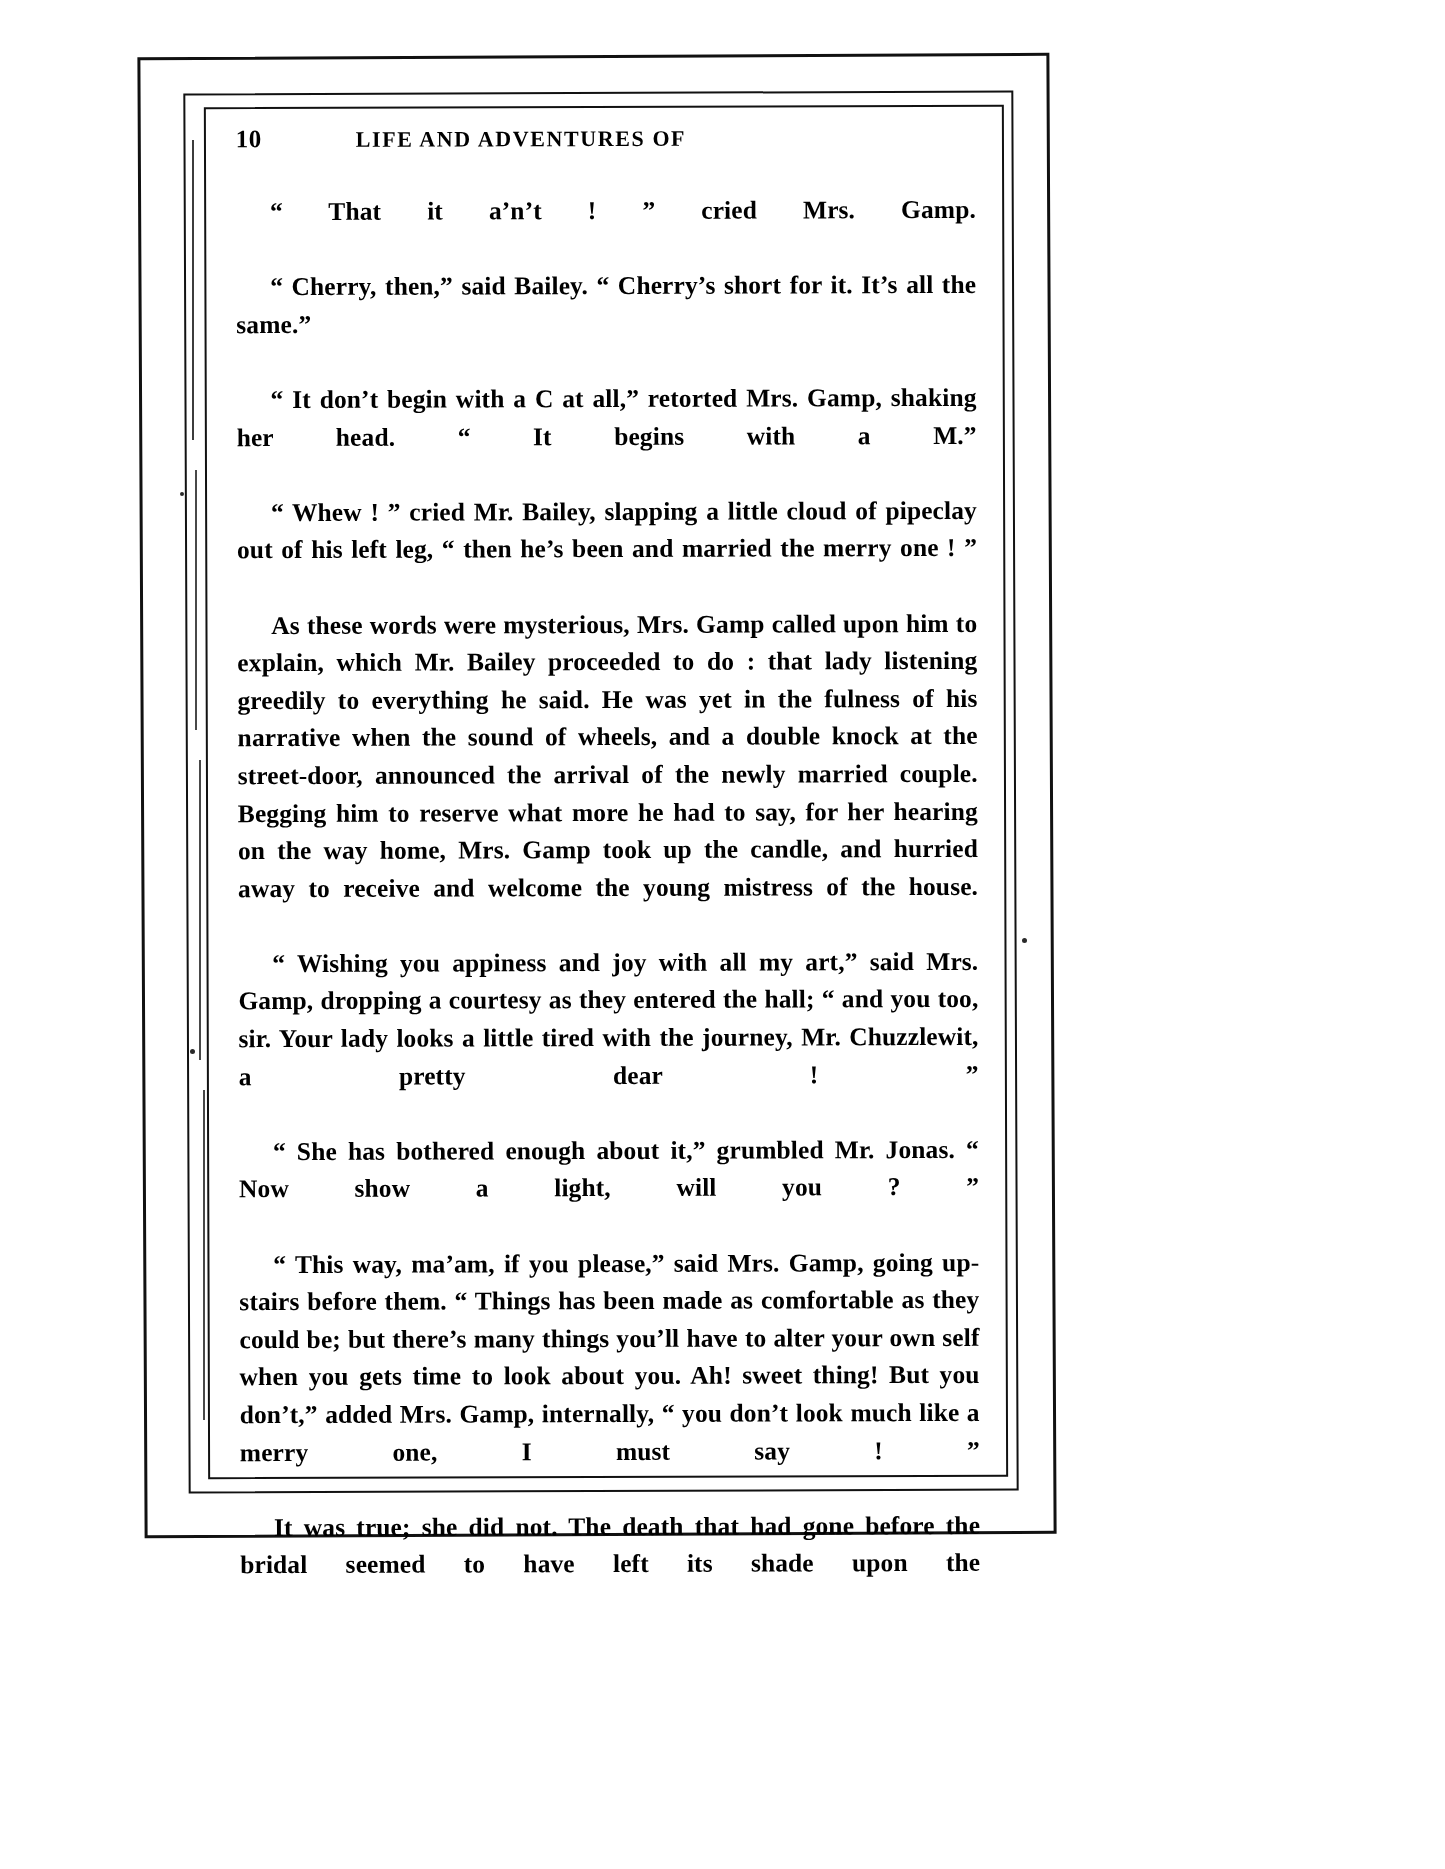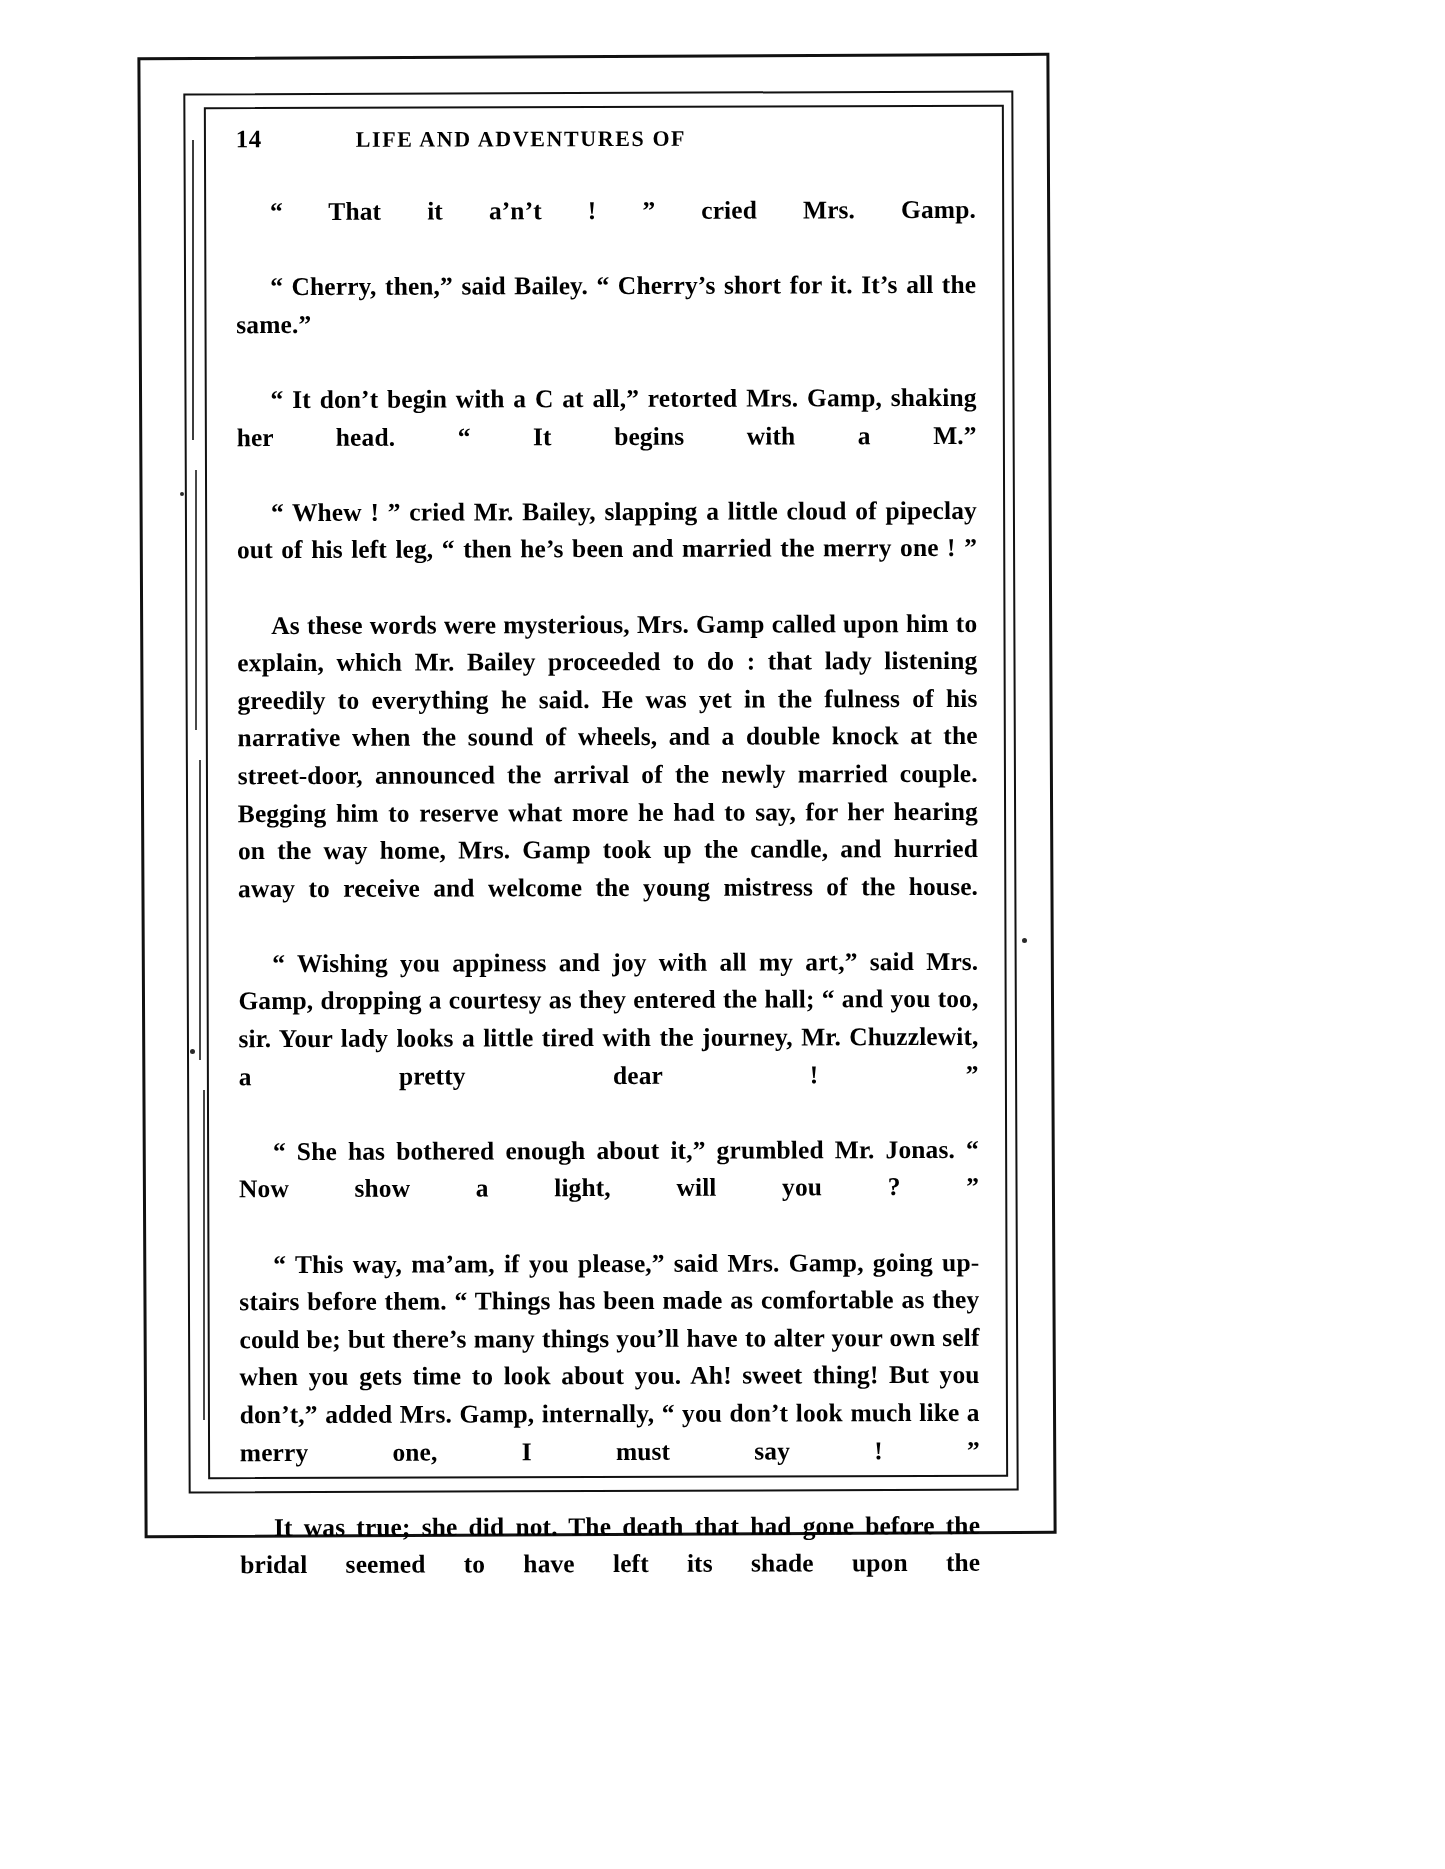--- a/index.html
+++ b/index.html
@@ -129,21 +129,21 @@
   <div class="gutter-rule" style="left:199px; top:760px; height:300px; opacity:.8;"></div>
   <div class="gutter-rule" style="left:203px; top:1090px; height:330px; opacity:.8;"></div>
 
   <div class="speckle" style="left:180px; top:492px; width:4px; height:4px;"></div>
   <div class="speckle" style="left:190px; top:1049px; width:5px; height:5px;"></div>
   <div class="speckle" style="left:1022px; top:938px; width:5px; height:5px;"></div>
 
   <div id="text-block">
 
     <div id="page-header">
-      <span id="folio">14</span>
+      <span id="folio">10</span>
       <span id="running-head">LIFE AND ADVENTURES OF</span>
     </div>
 
     <div id="paragraphs">
         <p class="body-par heavy">“ That it a’n’t ! ” cried Mrs. Gamp.</p>
         <p class="body-par heavy">“ Cherry, then,” said Bailey.  “ Cherry’s short for it. It’s all the same.”</p>
         <p class="body-par heavy">“ It don’t begin with a C at all,” retorted Mrs. Gamp, shaking her head.  “ It begins with a M.”</p>
         <p class="body-par heavy">“ Whew ! ” cried Mr. Bailey, slapping a little cloud of pipeclay out of his left leg, “ then he’s been and married the merry one ! ”</p>
         <p class="body-par heavy">As these words were mysterious, Mrs. Gamp called upon him to explain, which Mr. Bailey proceeded to do : that lady listening greedily to everything he said.   He was yet in the fulness of his narrative when the sound of wheels, and a double knock at the street-door, announced the arrival of the newly married couple.   Begging him to reserve what more he had to say, for her hearing on the way home, Mrs. Gamp took up the candle, and hurried away to receive and welcome the young mistress of the house.</p>
         <p class="body-par heavy">“ Wishing you appiness and joy with all my art,” said Mrs. Gamp, dropping a courtesy as they entered the hall; “ and you too, sir.   Your lady looks a little tired with the journey, Mr. Chuzzlewit, a pretty dear ! ”</p>

